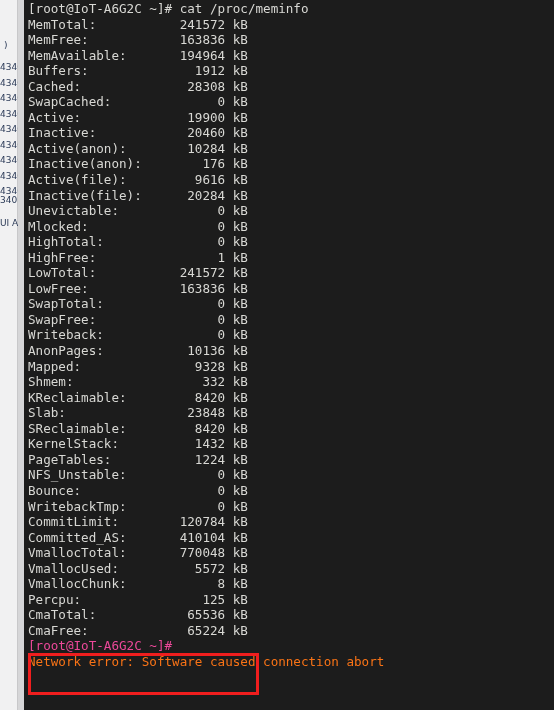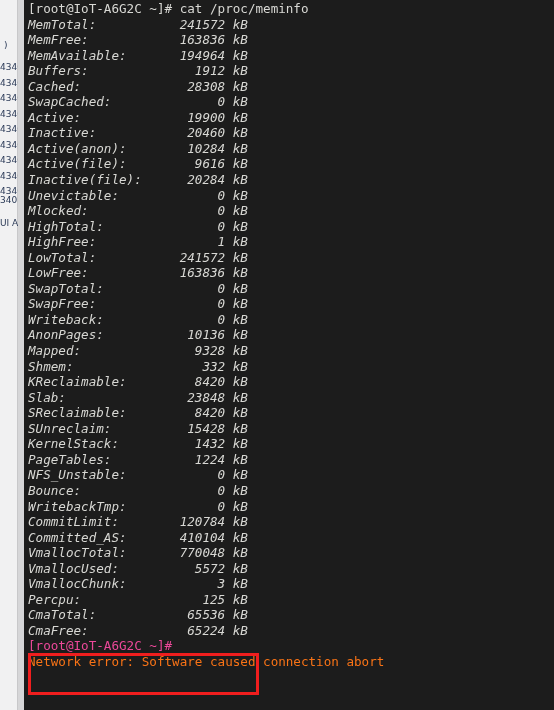--- a/index.html
+++ b/index.html
@@ -75,21 +75,21 @@
     line-height: 15.55px;
     font-size: 12.6px;
     color: #d8d8d4;
     white-space: pre;
     letter-spacing: 0px;
   }
   .line.cmd { color: #d8d8d4; }
   .line.err { color: #f97316; }
   .line.prompt { color: #ec4899; }
 
-  .kv { display: block; white-space: pre; font-style: italic; }
+  .kv { display: block; white-space: pre; }
 
   
   .redbox {
     position: absolute;
     left: 28px;
     top: 653px;
     width: 231px;
     height: 42px;
     border: 3px solid #f01e1e;
     box-sizing: border-box;
@@ -129,48 +129,48 @@
       <div id="meminfo-host">
           <div class="line kv">MemTotal:           241572 kB</div>
           <div class="line kv">MemFree:            163836 kB</div>
           <div class="line kv">MemAvailable:       194964 kB</div>
           <div class="line kv">Buffers:              1912 kB</div>
           <div class="line kv">Cached:              28308 kB</div>
           <div class="line kv">SwapCached:              0 kB</div>
           <div class="line kv">Active:              19900 kB</div>
           <div class="line kv">Inactive:            20460 kB</div>
           <div class="line kv">Active(anon):        10284 kB</div>
+          <div class="line kv">Inactive(anon):        176 kB</div>
           <div class="line kv">Active(file):         9616 kB</div>
           <div class="line kv">Inactive(file):      20284 kB</div>
           <div class="line kv">Unevictable:             0 kB</div>
           <div class="line kv">Mlocked:                 0 kB</div>
           <div class="line kv">HighTotal:               0 kB</div>
           <div class="line kv">HighFree:                1 kB</div>
           <div class="line kv">LowTotal:           241572 kB</div>
           <div class="line kv">LowFree:            163836 kB</div>
           <div class="line kv">SwapTotal:               0 kB</div>
           <div class="line kv">SwapFree:                0 kB</div>
           <div class="line kv">Writeback:               0 kB</div>
           <div class="line kv">AnonPages:           10136 kB</div>
           <div class="line kv">Mapped:               9328 kB</div>
           <div class="line kv">Shmem:                 332 kB</div>
           <div class="line kv">KReclaimable:         8420 kB</div>
           <div class="line kv">Slab:                23848 kB</div>
           <div class="line kv">SReclaimable:         8420 kB</div>
-          <div class="line kv">SUnreclaim:          15428 kB</div>
           <div class="line kv">KernelStack:          1432 kB</div>
           <div class="line kv">PageTables:           1224 kB</div>
           <div class="line kv">NFS_Unstable:            0 kB</div>
           <div class="line kv">Bounce:                  0 kB</div>
           <div class="line kv">WritebackTmp:            0 kB</div>
           <div class="line kv">CommitLimit:        120784 kB</div>
           <div class="line kv">Committed_AS:       410104 kB</div>
           <div class="line kv">VmallocTotal:       770048 kB</div>
           <div class="line kv">VmallocUsed:          5572 kB</div>
-          <div class="line kv">VmallocChunk:            3 kB</div>
+          <div class="line kv">VmallocChunk:            8 kB</div>
           <div class="line kv">Percpu:                125 kB</div>
           <div class="line kv">CmaTotal:            65536 kB</div>
           <div class="line kv">CmaFree:             65224 kB</div>
         </div>
 
       <div class="line prompt">[root@IoT-A6G2C ~]#</div>
 
       <div class="line err">Network error: Software caused connection abort</div>
     </div>
   </div>

